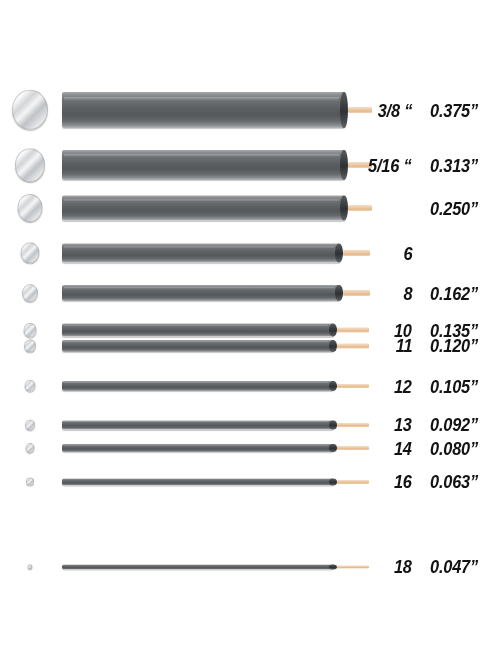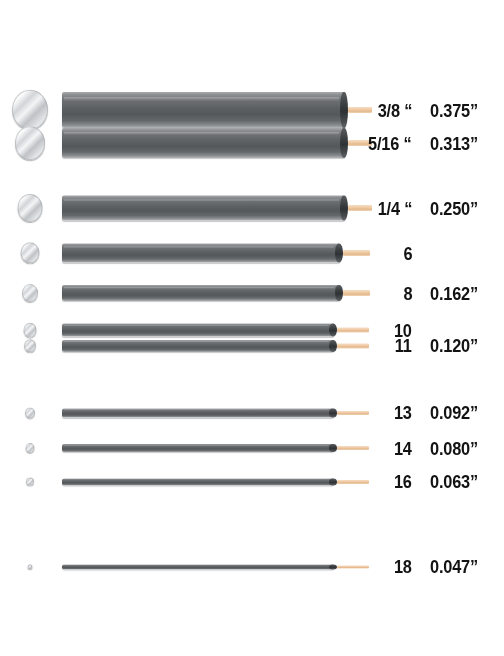--- a/index.html
+++ b/index.html
@@ -15,20 +15,21 @@
     overflow: hidden;
     font-family: "Liberation Sans", "DejaVu Sans", sans-serif;
   }
 
   #chart {
     position: absolute;
     left: 0;
     top: 0;
     width: 504px;
     height: 656px;
+    font-style: italic;
   }
 
   .row {
     position: absolute;
     left: 0;
     width: 504px;
     display: block;
   }
 
   
@@ -172,21 +173,21 @@
         </div>
         <div class="lead" style="left: 286px; width: 24px; height: 6px;"></div>
       </div>
       <div class="label-cell col-gauge">
         <span class="gauge-text">3/8 “</span>
       </div>
       <div class="label-cell col-decimal">
         <span class="decimal-text">0.375”</span>
       </div>
     </div>
-    <div class="row" style="top: 124px; height: 38px;">
+    <div class="row" style="top: 146px; height: 38px;">
       <div class="disc-cell">
         <div class="disc" style="width: 30px; height: 33.6px;"></div>
       </div>
       <div class="bar-cell" style="width: 313px;">
         <div class="bar" style="width: 283px; height: 30px;">
           <div class="bar-hl"></div>
           <div class="bar-cap"></div>
         </div>
         <div class="lead" style="left: 286px; width: 24px; height: 6px;"></div>
       </div>
@@ -201,23 +202,20 @@
       <div class="disc-cell">
         <div class="disc" style="width: 25px; height: 28px;"></div>
       </div>
       <div class="bar-cell" style="width: 313px;">
         <div class="bar" style="width: 283px; height: 25px;">
           <div class="bar-hl"></div>
           <div class="bar-cap"></div>
         </div>
         <div class="lead" style="left: 286px; width: 24px; height: 6px;"></div>
       </div>
-      <div class="label-cell col-gauge">
-        <span class="gauge-text">1/4 “</span>
-      </div>
       <div class="label-cell col-decimal">
         <span class="decimal-text">0.250”</span>
       </div>
     </div>
     <div class="row" style="top: 240px; height: 26px;">
       <div class="disc-cell">
         <div class="disc" style="width: 19px; height: 21.28px;"></div>
       </div>
       <div class="bar-cell" style="width: 311px;">
         <div class="bar" style="width: 278px; height: 19px;">
@@ -255,40 +253,61 @@
       <div class="bar-cell" style="width: 310px;">
         <div class="bar" style="width: 272px; height: 13px;">
           <div class="bar-hl"></div>
           <div class="bar-cap"></div>
         </div>
         <div class="lead" style="left: 275px; width: 32px; height: 5px;"></div>
       </div>
       <div class="label-cell col-gauge">
         <span class="gauge-text">10</span>
       </div>
+      <div class="label-cell col-decimal">
+        <span class="decimal-text">0.135”</span>
+      </div>
     </div>
     <div class="row" style="top: 336px; height: 19px;">
       <div class="disc-cell">
         <div class="disc" style="width: 12px; height: 13.44px;"></div>
       </div>
       <div class="bar-cell" style="width: 310px;">
         <div class="bar" style="width: 272px; height: 12px;">
           <div class="bar-hl"></div>
           <div class="bar-cap"></div>
         </div>
         <div class="lead" style="left: 275px; width: 32px; height: 5px;"></div>
       </div>
       <div class="label-cell col-gauge">
         <span class="gauge-text">11</span>
       </div>
       <div class="label-cell col-decimal">
         <span class="decimal-text">0.120”</span>
       </div>
     </div>
-    <div class="row" style="top: 404px; height: 17px;">
+    <div class="row" style="top: 377px; height: 18px;">
+      <div class="disc-cell">
+        <div class="disc" style="width: 11px; height: 12.32px;"></div>
+      </div>
+      <div class="bar-cell" style="width: 310px;">
+        <div class="bar" style="width: 272px; height: 10px;">
+          <div class="bar-hl"></div>
+          <div class="bar-cap"></div>
+        </div>
+        <div class="lead" style="left: 275px; width: 32px; height: 4px;"></div>
+      </div>
+      <div class="label-cell col-gauge">
+        <span class="gauge-text">12</span>
+      </div>
+      <div class="label-cell col-decimal">
+        <span class="decimal-text">0.105”</span>
+      </div>
+    </div>
+    <div class="row" style="top: 416px; height: 17px;">
       <div class="disc-cell">
         <div class="disc" style="width: 10px; height: 11.2px;"></div>
       </div>
       <div class="bar-cell" style="width: 310px;">
         <div class="bar" style="width: 272px; height: 9px;">
           <div class="bar-hl"></div>
           <div class="bar-cap"></div>
         </div>
         <div class="lead" style="left: 275px; width: 32px; height: 4px;"></div>
       </div>

